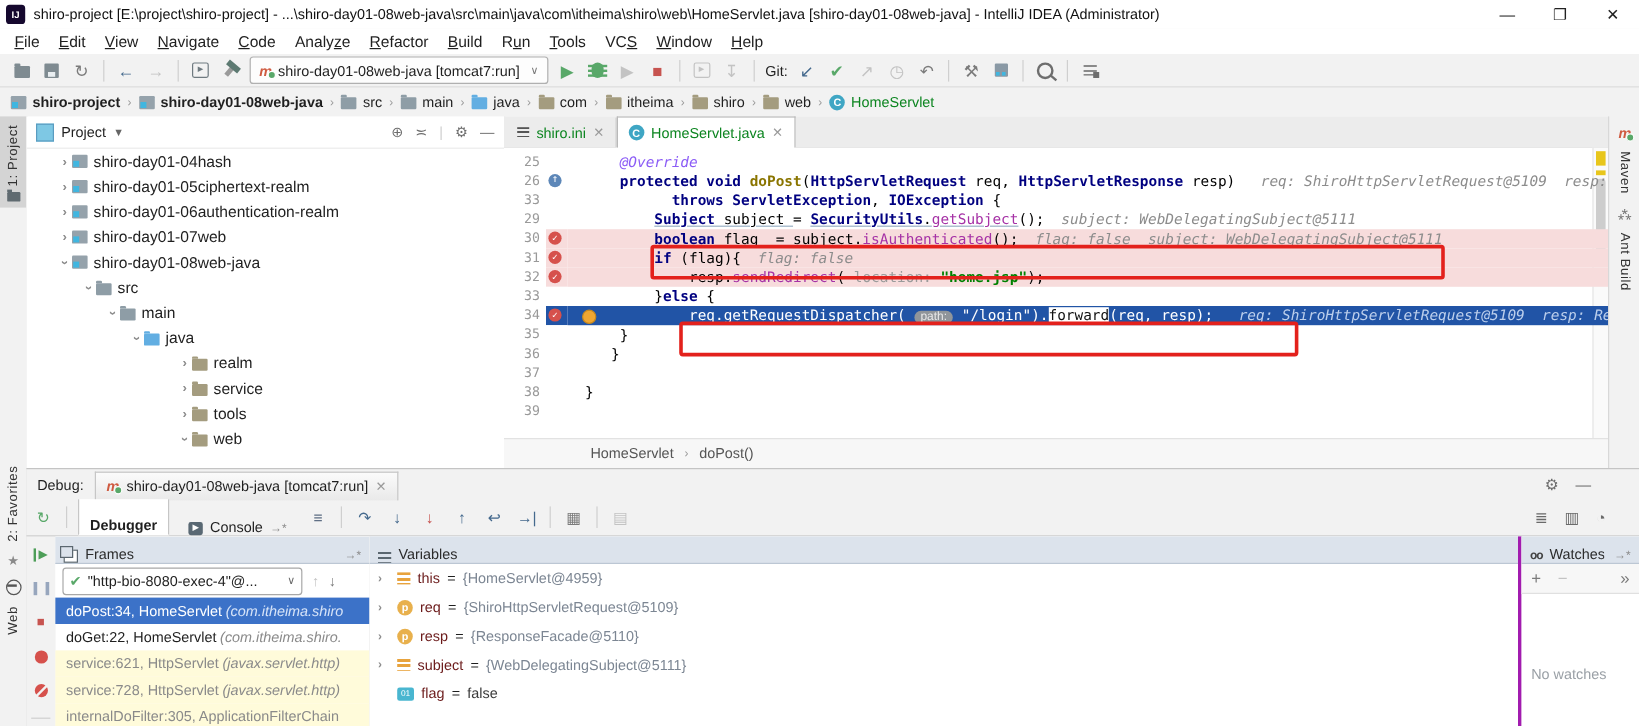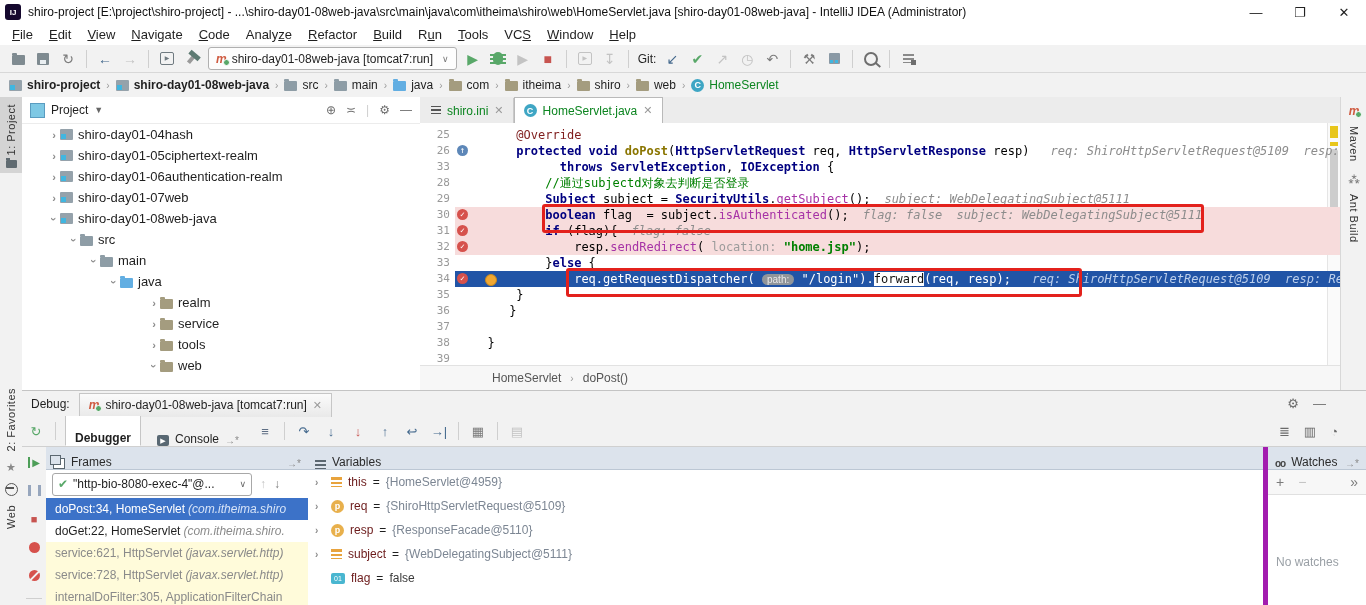--- a/index.html
+++ b/index.html
@@ -87,21 +87,21 @@
   .gi{flex:0 0 18px;position:relative;background:#fff}
   .cc{flex:1;position:relative;overflow:hidden}
   .bg-bp .gi,.bg-bp .cc{background:#f7dcdc}
   .bg-exec .gi,.bg-exec .cc{background:#2154a6;color:#fff}
   .bp{position:absolute;left:2px;top:2px;width:11px;height:11px;border-radius:50%;background:#d6514c;color:#fff;font-size:8px;line-height:11px;text-align:center}
   .ovr{position:absolute;left:2px;top:2px;width:11px;height:11px;border-radius:50%;background:#5d87b8;color:#fff;font-size:9px;line-height:11px;text-align:center}
   .bulb{position:absolute;left:12px;top:3px;width:10px;height:10px;border-radius:50%;background:#f0a732;border:1px solid #c8891e;z-index:2}
   .t-kw{color:#000080;font-weight:bold}
   .t-cls{color:#000080;font-weight:bold}
   .t-decl{color:#8a7500;font-weight:bold}
-  .t-ann{color:#7f1d1d;}
+  .t-ann{color:#8b5cf6;font-style:italic}
   .t-cmt{color:#008000}
   .t-mth{color:#a632a6}
   .t-str{color:#008000;font-weight:bold}
   .t-pl{color:#000}
   .t-w{color:#fff}
   .t-hl{background:#fff;color:#111}
   .t-u{text-decoration:underline;text-decoration-color:#9ab0c4}
   .t-phint{color:#9b9b9b}
   .t-chip{background:#90959a;color:#e8e8e8;border-radius:7px;padding:0 5px;font-size:10px;font-family:"Liberation Sans",sans-serif}
   .hint{font-style:italic;color:#8c8c8c;margin-left:14px}
@@ -140,21 +140,21 @@
   .ic-watch{font-weight:bold;font-size:10px;color:#444;letter-spacing:-1px}
   #frames{position:absolute;left:24px;top:0;bottom:0;width:262px;background:#fff;border-right:1px solid #d0d0d0;overflow:hidden}
   #threadrow{height:28px;display:flex;align-items:center;gap:8px;padding:0 6px;background:#fff}
   #threadcombo{height:21px;flex:0 0 188px;border:1px solid #a8a8a8;border-radius:3px;display:flex;align-items:center;gap:5px;padding:0 5px;background:#fff;overflow:hidden;white-space:nowrap}
   #threadcombo .caret{margin-left:auto;color:#666;font-size:9px}
   .frow{height:22px;display:flex;align-items:center;padding-left:9px;font-size:12px;white-space:nowrap;overflow:hidden}
   .frow .fc{font-style:italic;color:#8a8a8a;margin-left:3px}
   .frow.sel{background:#3c72c8;color:#fff}
   .frow.sel .fc{color:#d7e4f8}
   .frow.lib{background:#fffbda;color:#8a8a8a}
-  #vars{position:absolute;left:286px;right:98px;top:0;bottom:0;background:#fff;border-right:5px solid #a21caf}
+  #vars{position:absolute;left:286px;right:98px;top:0;bottom:0;background:#fff;border-right:3px solid #a21caf}
   .vrow{height:24px;display:flex;align-items:center;gap:6px;padding-left:7px;font-size:12px}
   .vchev{color:#8c8c8c;font-size:10px;width:10px;font-weight:bold}
   .vic-bars{width:11px;height:10px;background:repeating-linear-gradient(#e8a33d 0 2.5px,transparent 2.5px 4.5px)}
   .vic-p{width:13px;height:13px;border-radius:50%;background:#e8b04c;color:#fff;font-size:9px;font-weight:bold;display:flex;align-items:center;justify-content:center}
   .vic-prim{width:14px;height:11px;background:#49b6d0;color:#fff;font-size:7px;display:flex;align-items:center;justify-content:center;border-radius:2px}
   .vname{color:#6b1a1a}
   .vval{color:#7c8693}
   .vval.dark{color:#3a3a3a}
   #watches{position:absolute;right:0;width:98px;top:0;bottom:0;background:#fff}
   #watchtools{height:24px;background:#f7f7f7;border-bottom:1px solid #e0e0e0;display:flex;align-items:center;gap:14px;padding:0 8px;font-size:14px}
@@ -413,21 +413,20 @@
       <div class="rbox" id="box1"></div>
       <div class="rbox" id="box2"></div>
       <div id="estripe">
         <span class="emark" style="top:3px;height:12px;background:#e8c61b"></span>
         <span class="emark" style="top:19px;height:4px;background:#e8c61b"></span>
         <span class="emark" style="top:26px;height:66px;background:#cdcdcd;border-radius:3px"></span>
       </div>
     <div class="cl"><span class="ln">25</span><span class="gi"></span><span class="cc"><span>      </span><span class="t-ann">@Override</span></span></div>
         <div class="cl"><span class="ln">26</span><span class="gi"><span class="ovr">↑</span></span><span class="cc"><span>      </span><span class="t-kw">protected void </span><span class="t-decl">doPost</span><span class="t-pl">(</span><span class="t-cls">HttpServletRequest</span><span class="t-pl"> req, </span><span class="t-cls">HttpServletResponse</span><span class="t-pl"> resp) </span><span class="hint">req: ShiroHttpServletRequest@5109  resp: Resp</span></span></div>
         <div class="cl"><span class="ln">33</span><span class="gi"></span><span class="cc"><span>            </span><span class="t-kw">throws </span><span class="t-cls">ServletException</span><span class="t-pl">, </span><span class="t-cls">IOException</span><span class="t-pl"> {</span></span></div>
-        <div class="cl"><span class="ln">28</span><span class="gi"></span><span class="cc"><span>          </span><span class="t-cmt">//通过subjectd对象去判断是否登录</span></span></div>
         <div class="cl"><span class="ln">29</span><span class="gi"></span><span class="cc"><span>          </span><span class="t-cls t-u">Subject</span><span class="t-pl t-u"> subject </span><span class="t-pl">= </span><span class="t-cls t-u">SecurityUtils</span><span class="t-pl t-u">.</span><span class="t-mth t-u">getSubject</span><span class="t-pl">();</span><span class="hint">subject: WebDelegatingSubject@5111</span></span></div>
         <div class="cl bg-bp"><span class="ln">30</span><span class="gi"><span class="bp">✓</span></span><span class="cc"><span>          </span><span class="t-kw">boolean </span><span class="t-pl">flag  = subject.</span><span class="t-mth">isAuthenticated</span><span class="t-pl">();</span><span class="hint">flag: false  subject: WebDelegatingSubject@5111</span></span></div>
         <div class="cl bg-bp"><span class="ln">31</span><span class="gi"><span class="bp">✓</span></span><span class="cc"><span>          </span><span class="t-kw">if </span><span class="t-pl">(flag){</span><span class="hint">flag: false</span></span></div>
         <div class="cl bg-bp"><span class="ln">32</span><span class="gi"><span class="bp">✓</span></span><span class="cc"><span>              </span><span class="t-pl">resp.</span><span class="t-mth">sendRedirect</span><span class="t-pl">( </span><span class="t-phint">location: </span><span class="t-str">"home.jsp"</span><span class="t-pl">);</span></span></div>
         <div class="cl"><span class="ln">33</span><span class="gi"></span><span class="cc"><span>          </span><span class="t-pl">}</span><span class="t-kw">else </span><span class="t-pl">{</span></span></div>
         <div class="cl bg-exec"><span class="ln">34</span><span class="gi"><span class="bp">✓</span></span><span class="cc"><span class="bulb"></span><span>              </span><span class="t-w">req.getRequestDispatcher( </span><span class="t-chip">path:</span><span class="t-w"> "/login").</span><span class="t-hl">forward</span><span class="t-w">(req, resp); </span><span class="hint">req: ShiroHttpServletRequest@5109  resp: Resp</span></span></div>
         <div class="cl"><span class="ln">35</span><span class="gi"></span><span class="cc"><span>      </span><span class="t-pl">}</span></span></div>
         <div class="cl"><span class="ln">36</span><span class="gi"></span><span class="cc"><span>     </span><span class="t-pl">}</span></span></div>
         <div class="cl"><span class="ln">37</span><span class="gi"></span><span class="cc"><span></span></span></div>
         <div class="cl"><span class="ln">38</span><span class="gi"></span><span class="cc"><span>  </span><span class="t-pl">}</span></span></div>

